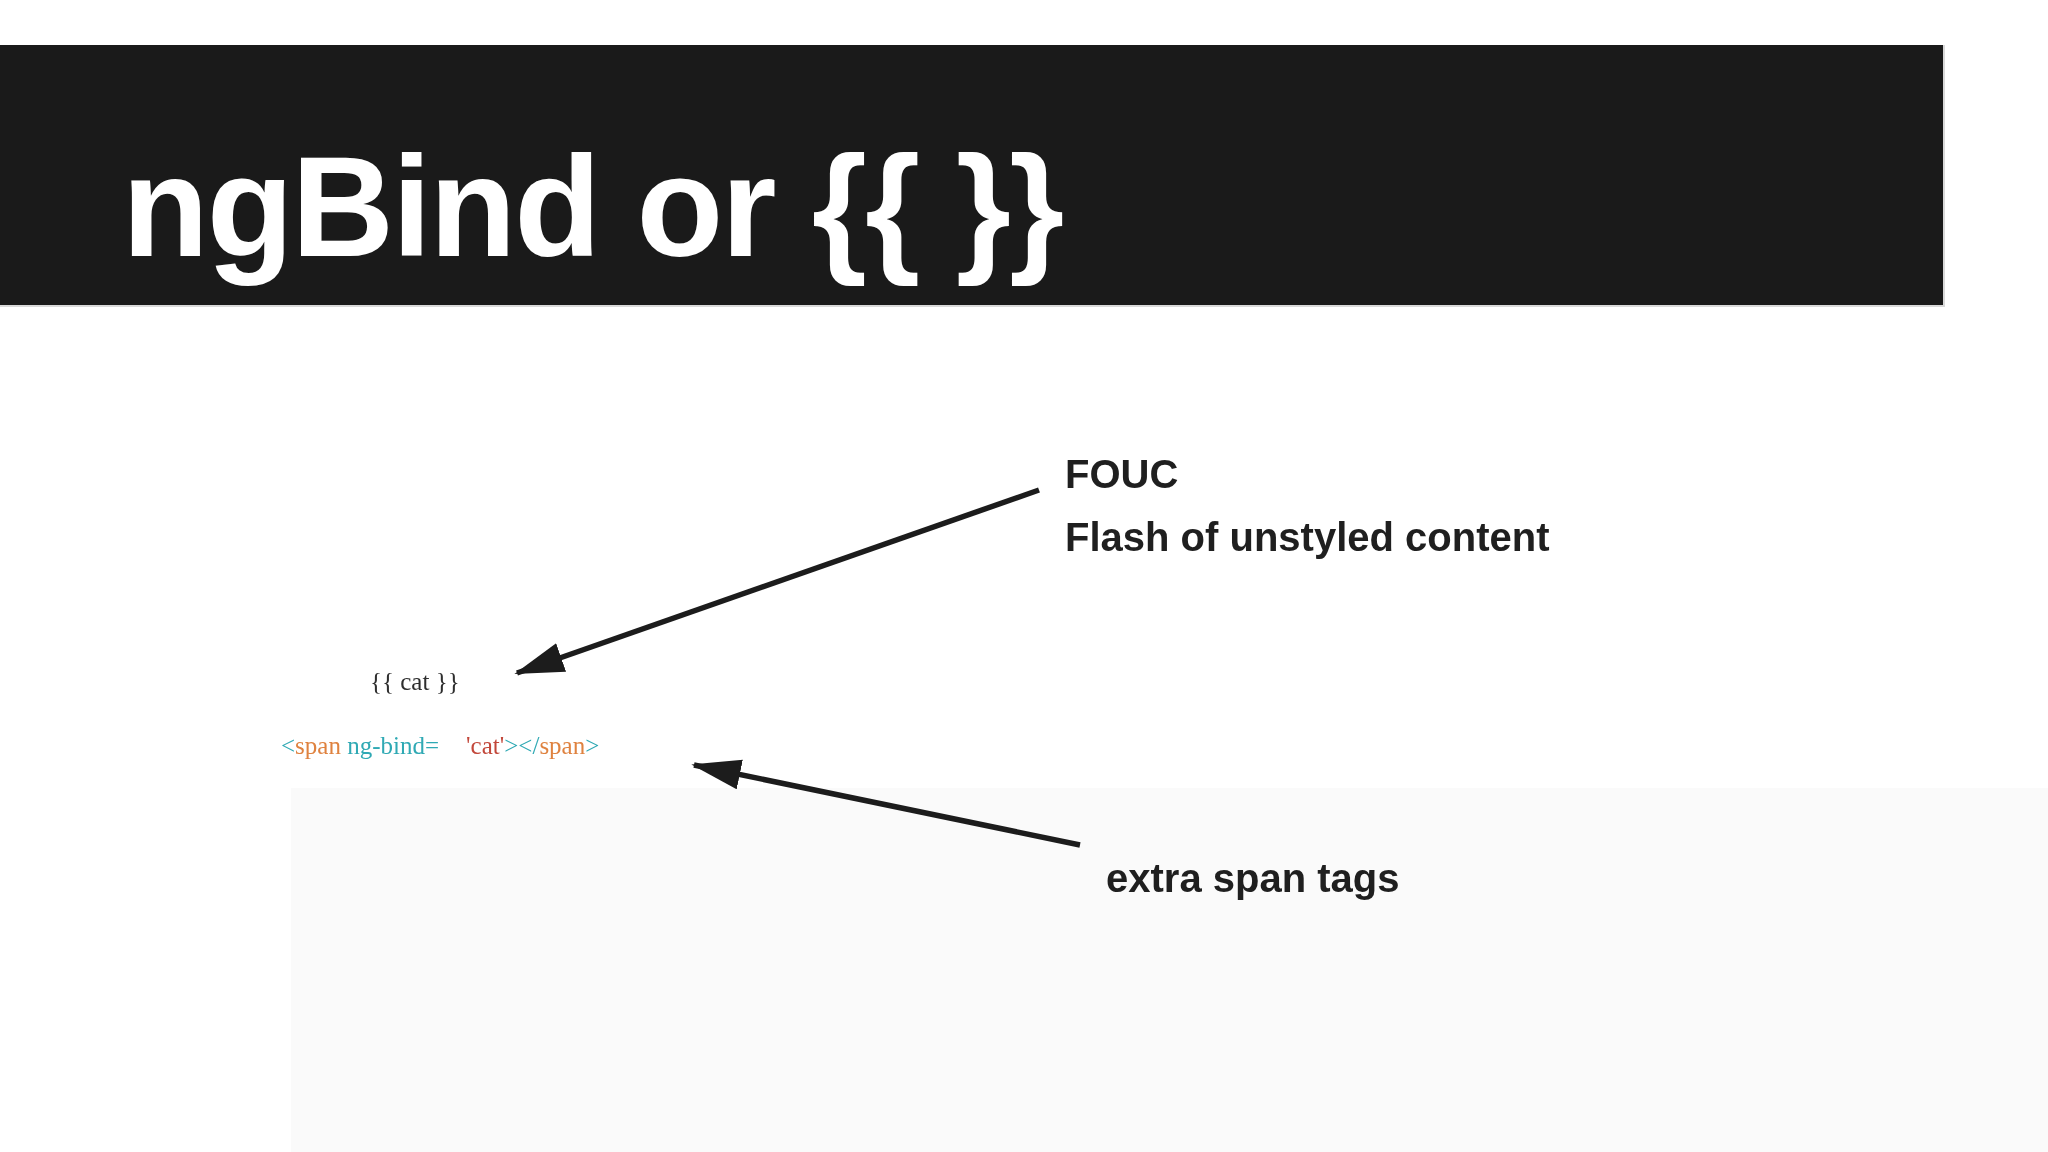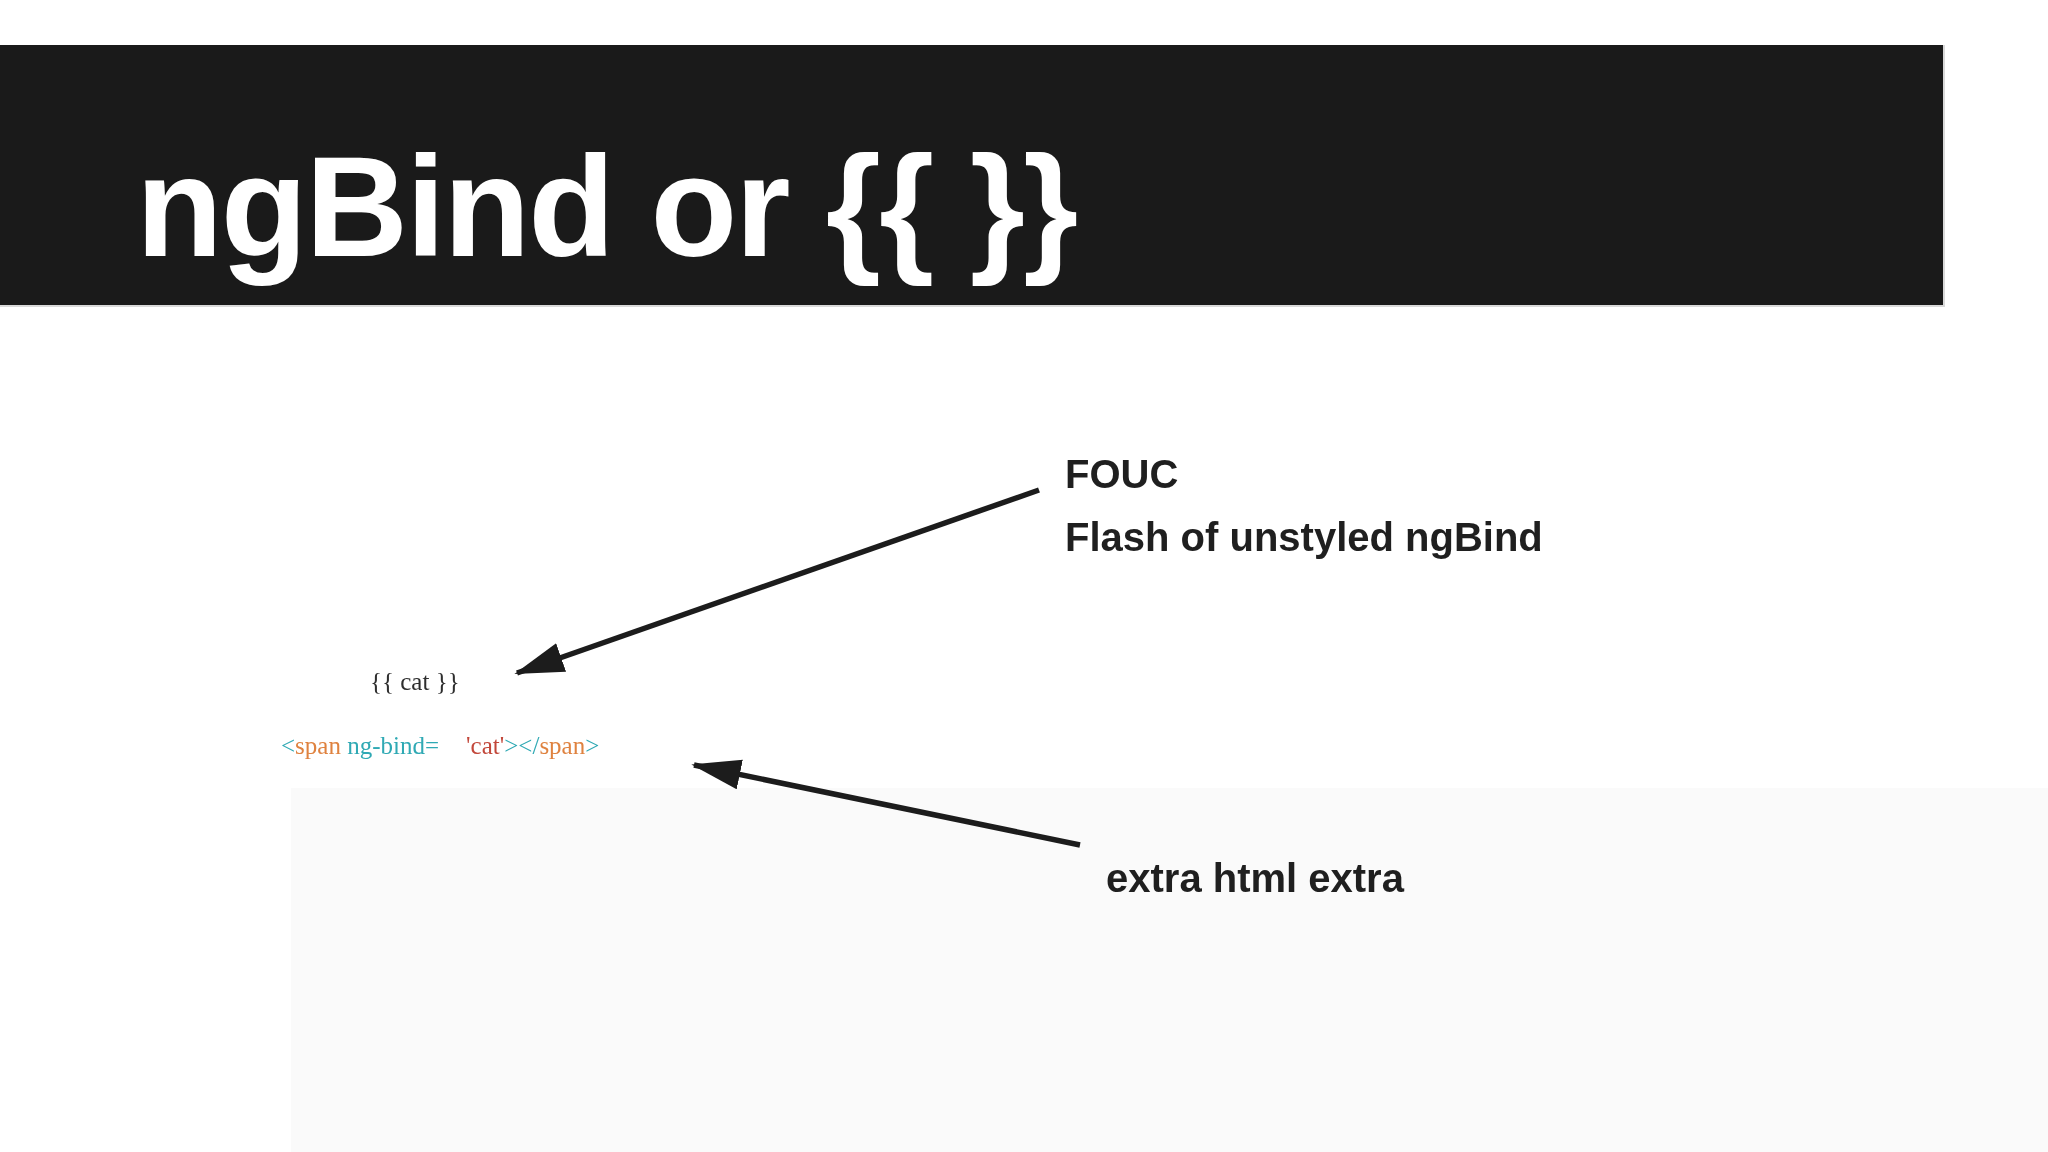--- a/index.html
+++ b/index.html
@@ -33,21 +33,21 @@
   .header-bar {
     position: absolute;
     left: 0; top: 45px;
     width: 1945px; height: 262px;
     background: var(--header-bg);
     border-right: 2px solid var(--bar-edge);
     border-bottom: 2px solid var(--bar-edge);
   }
   .slide-title {
     position: absolute;
-    left: 136px; top: 136px;
+    left: 122px; top: 136px;
     font-size: 142px;
     font-weight: bold;
     letter-spacing: -2px;
     line-height: 1;
     color: var(--header-text);
     white-space: nowrap;
   }
   .note {
     position: absolute;
     color: var(--note-text);
@@ -101,22 +101,22 @@
       </marker>
     </defs>
     <g id="arrow-group">
         <line x1="1039" y1="490" x2="517" y2="673" class="arrow-line" marker-end="url(#arrowhead)"></line>
         <line x1="1080" y1="845" x2="694" y2="765" class="arrow-line" marker-end="url(#arrowhead)"></line>
       </g>
   </svg>
 
   <div class="note note-fouc">
     <div>FOUC</div>
-    <div>Flash of unstyled ngBind</div>
+    <div>Flash of unstyled content</div>
   </div>
 
   <div class="code-line code-interpolation">{{ cat }}</div>
 
   <div class="code-line code-ngbind" id="ngbind-line"><span class="tok-teal">&lt;</span><span class="tok-orange">span</span><span class="tok-dark"> </span><span class="tok-teal">ng-bind</span><span class="tok-teal">=</span><span class="tok-red">'cat'</span><span class="tok-teal">&gt;</span><span class="tok-teal">&lt;/</span><span class="tok-orange">span</span><span class="tok-teal">&gt;</span></div>
 
-  <div class="note note-extra">extra html extra</div>
+  <div class="note note-extra">extra span tags</div>
 
 </div>
 
 </body></html>

